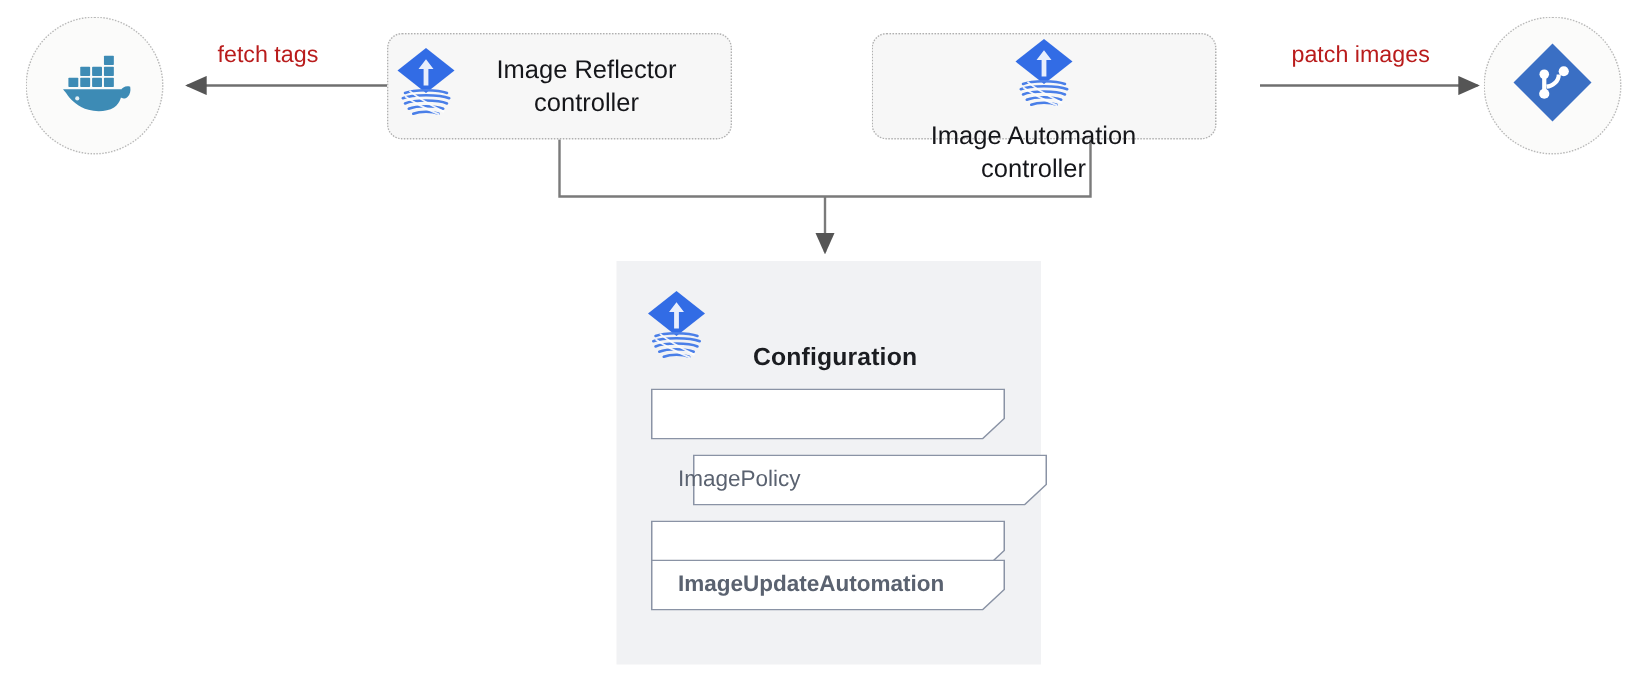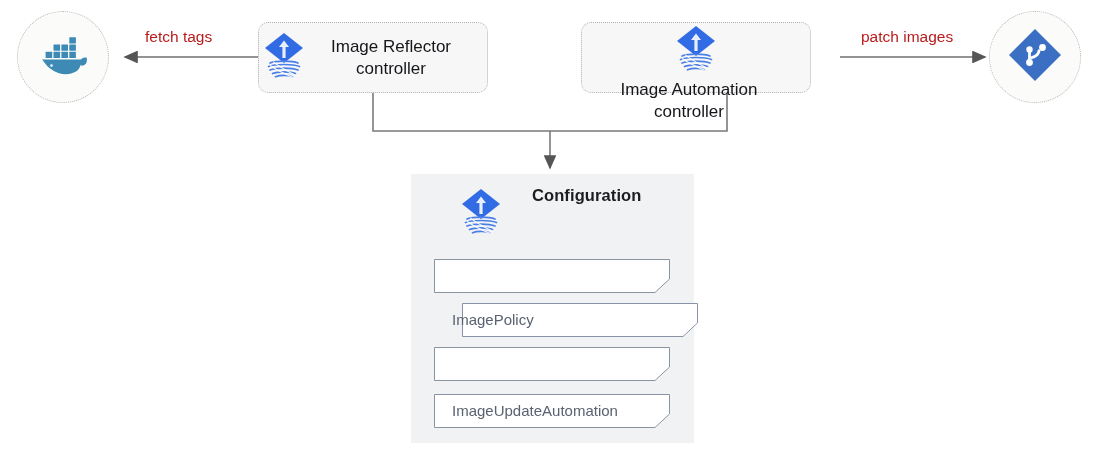--- a/index.html
+++ b/index.html
@@ -60,26 +60,25 @@
     white-space: nowrap;
   }
 
   
   .config-panel {
     background: #f1f2f4;
     box-sizing: border-box;
   }
   .config-header {
     position: absolute;
-    left: 0; top: 12px;
+    left: 0; top: 0;
     width: 100%;
     height: 74px;
     display: flex;
-    align-items: flex-start;
-    margin-left: 30px;
+    align-items: flex-end;
   }
   .config-title {
     font-size: 16.5px;
     font-weight: bold;
     color: #1b1d21;
     margin-left: 26px;
     letter-spacing: 0.1px;
   }
   .doc-item {
     position: absolute;
@@ -247,21 +246,21 @@
       </svg>
       <span class="doc-text">ImagePolicy</span>
     </div>
 
     <div class="doc-item" style="left:23px; top:173px;">
       <svg width="236" height="34" viewBox="0 0 236 34">
         <path d="M0.5,0.5 L235.5,0.5 L235.5,20 L221,33.5 L0.5,33.5 Z" fill="#ffffff" stroke="#8a93a5" stroke-width="1"></path>
       </svg>
     </div>
 
-    <div class="doc-item" style="left:23px; top:220px;">
+    <div class="doc-item" style="left:23px; top:199px;font-weight:bold;">
       <svg width="236" height="34" viewBox="0 0 236 34">
         <path d="M0.5,0.5 L235.5,0.5 L235.5,20 L221,33.5 L0.5,33.5 Z" fill="#ffffff" stroke="#8a93a5" stroke-width="1"></path>
       </svg>
       <span class="doc-text">ImageUpdateAutomation</span>
     </div>
 
   </div>
 
 </div>
 

